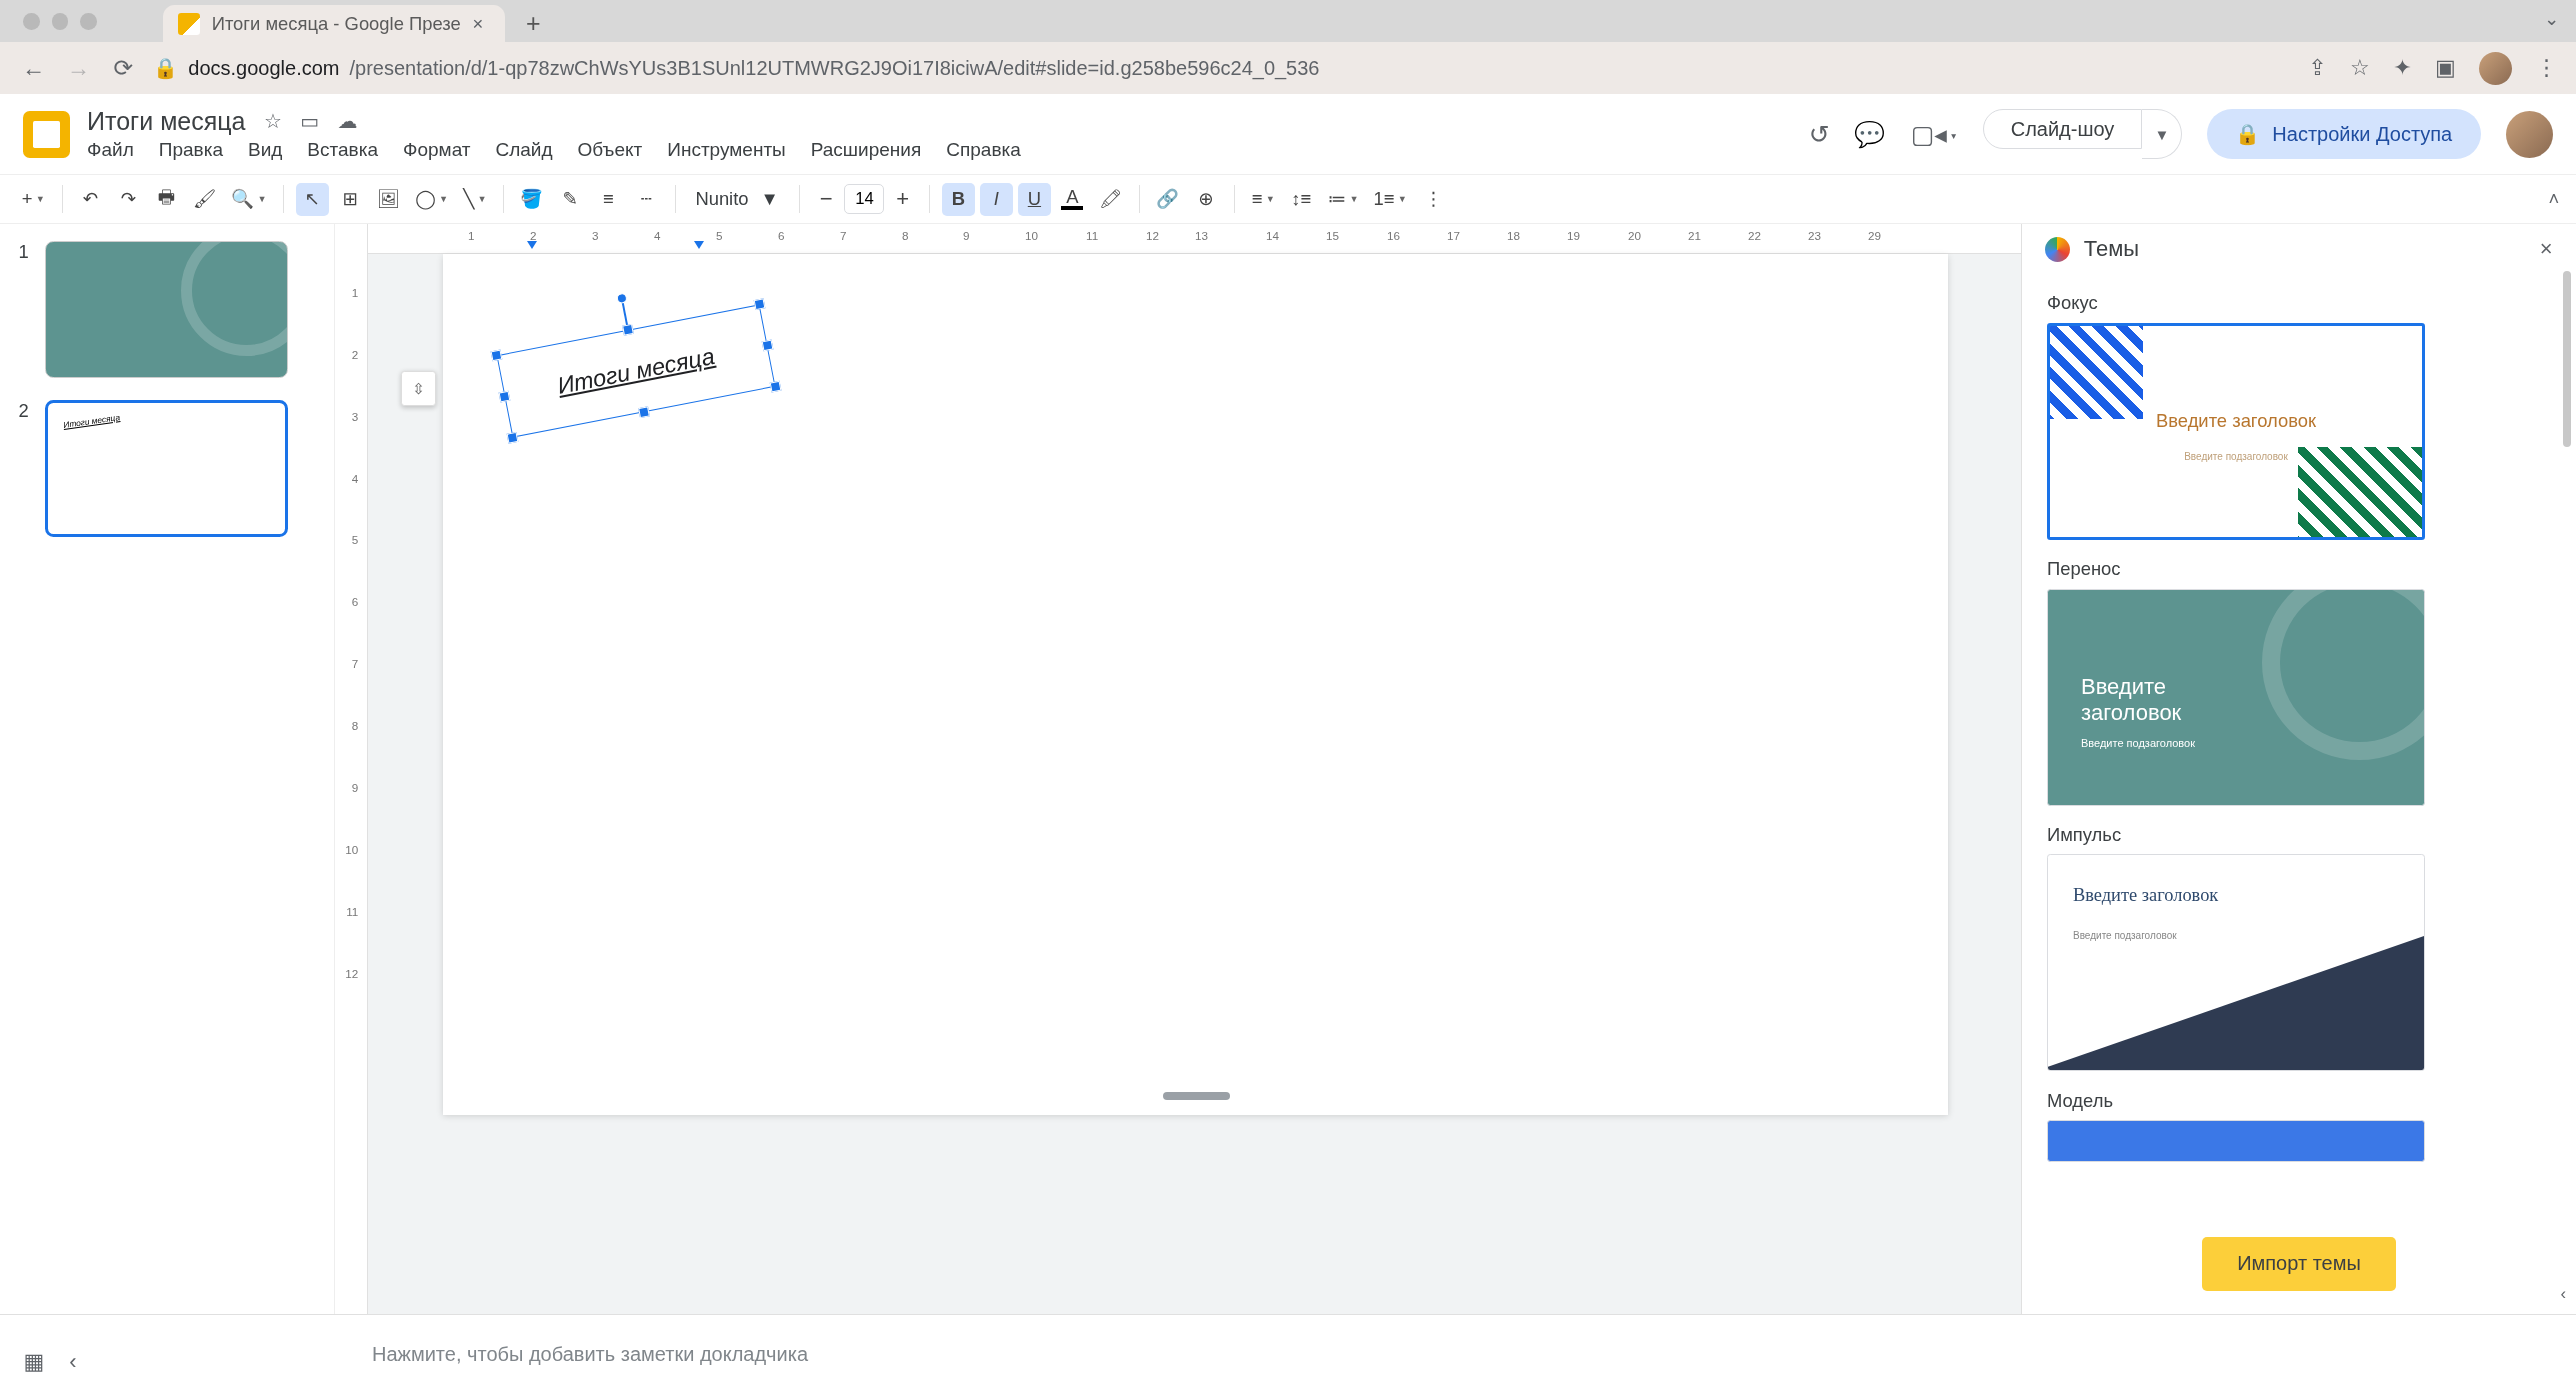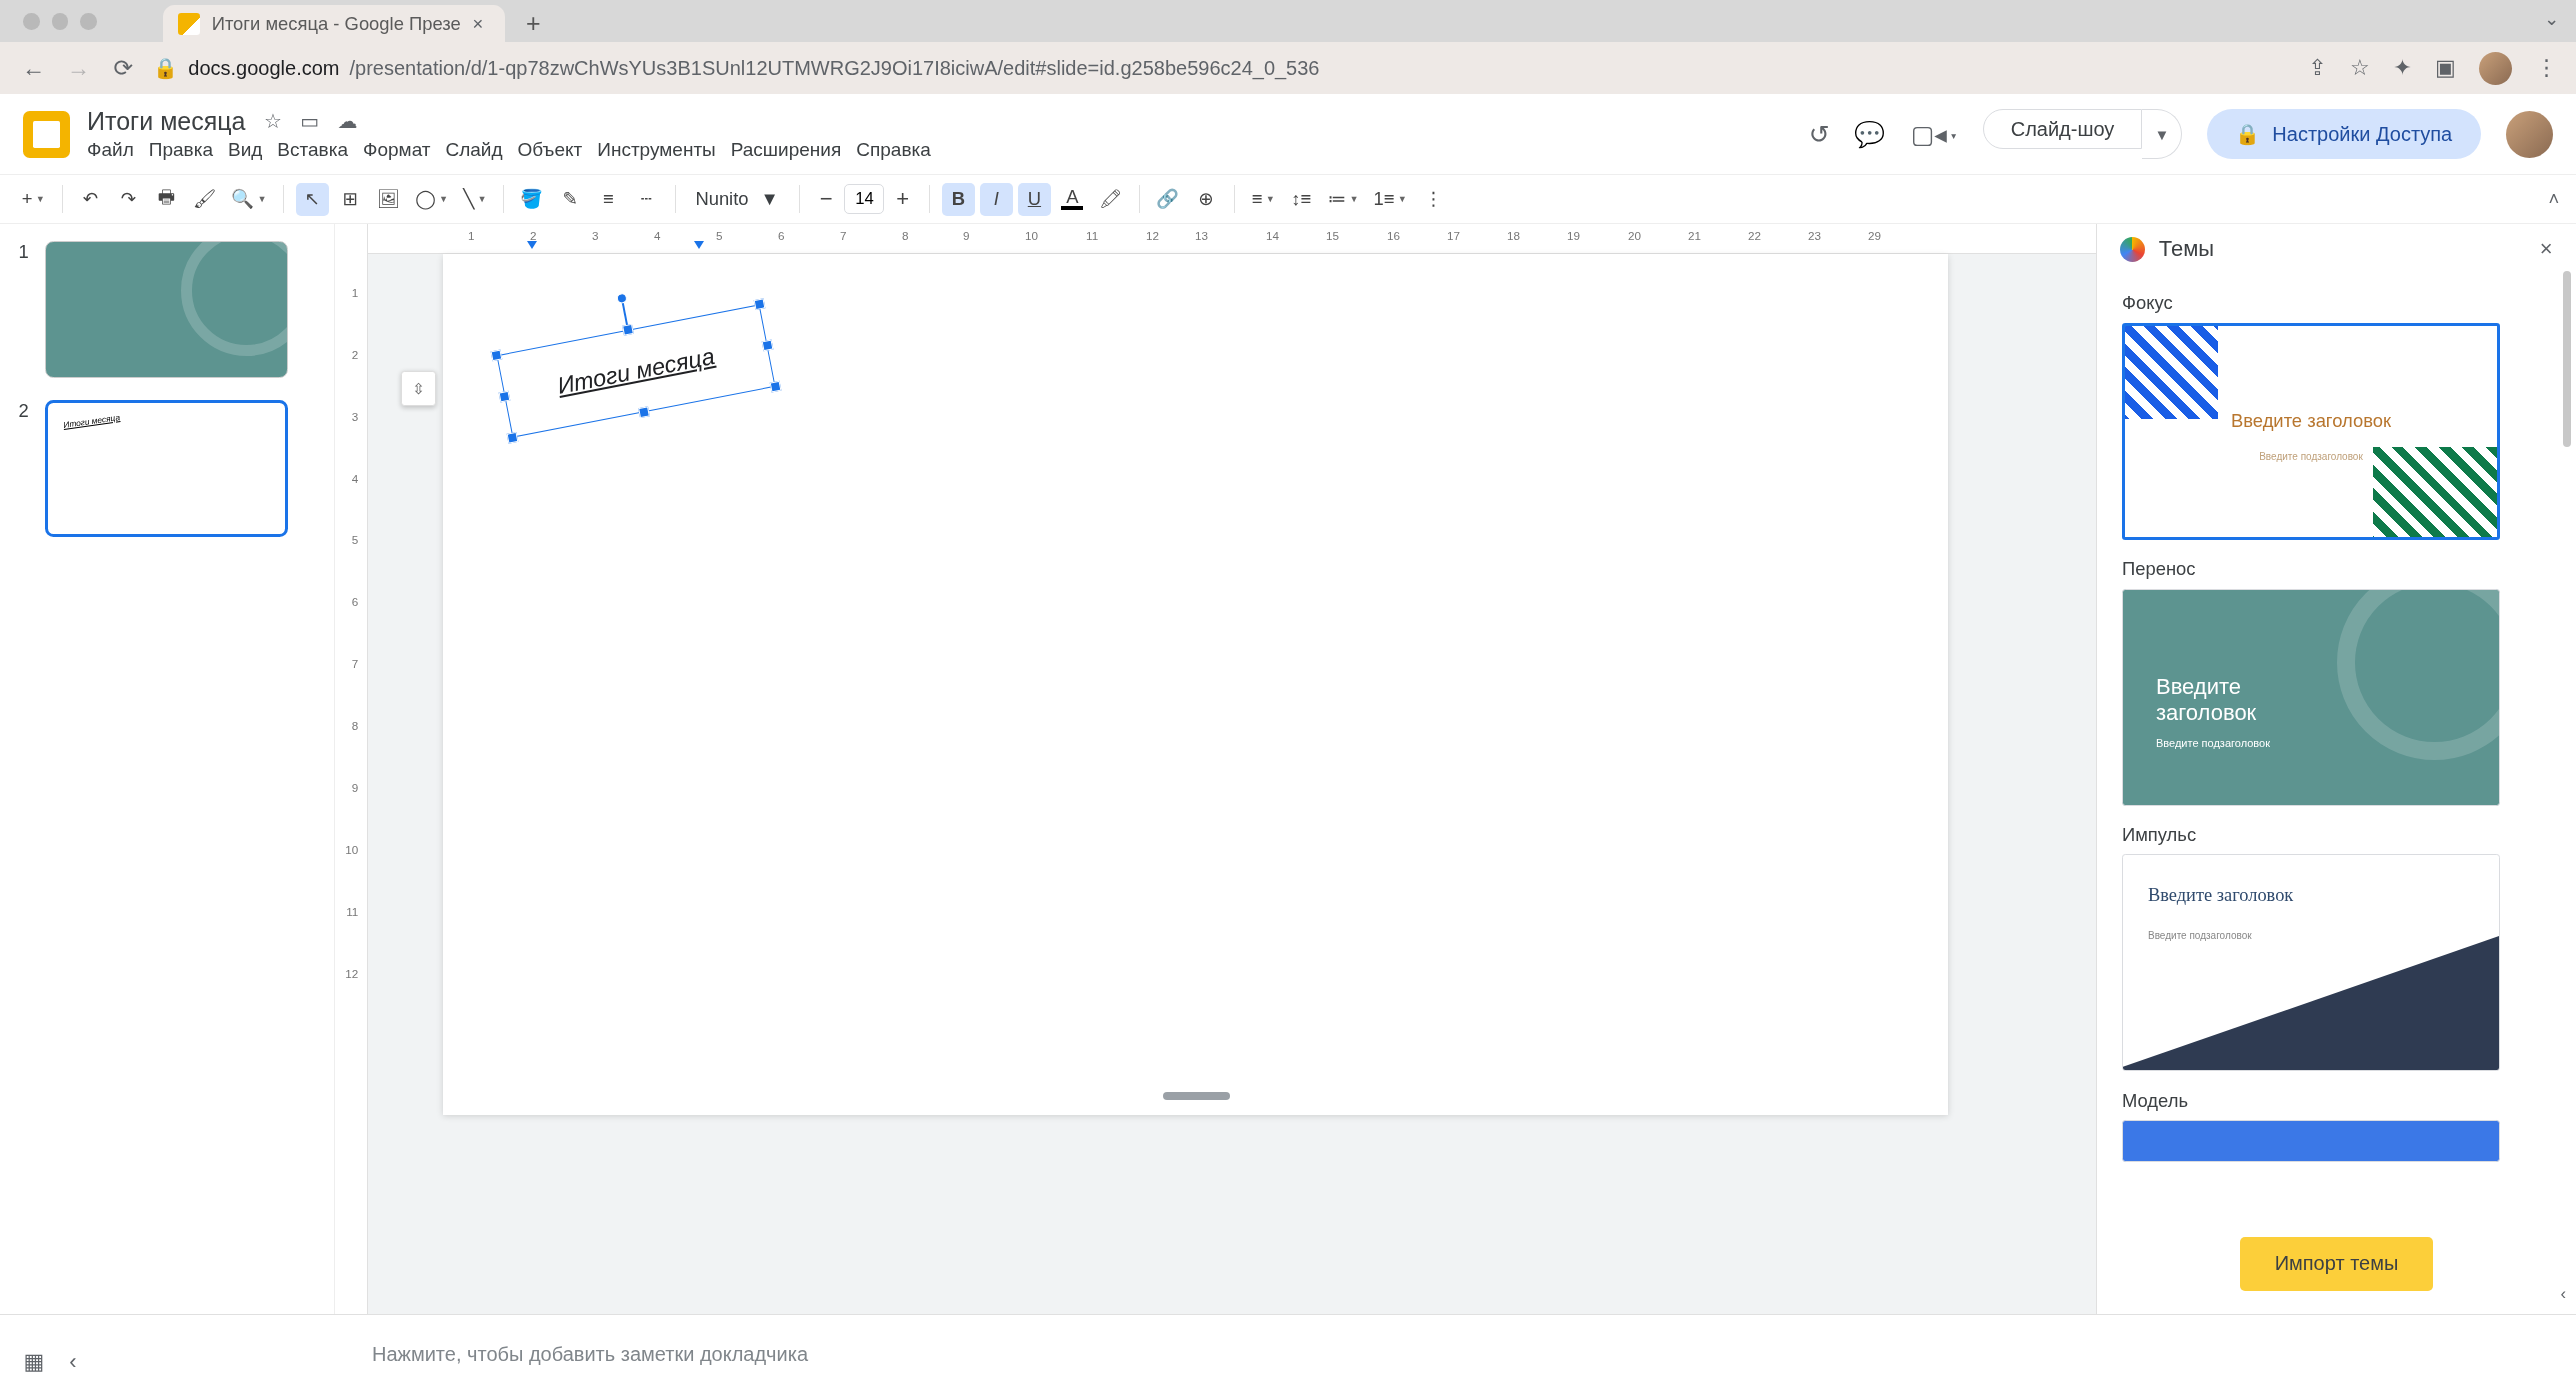--- a/index.html
+++ b/index.html
@@ -25,21 +25,21 @@
   .dots-v{line-height:6.7px;letter-spacing:0;}
 
   
   .app { flex:1; background:#fff; display:flex; flex-direction:column;}
   .title-bar{ height:80px; display:flex; align-items:center; padding:0 23.4px; gap:16.7px;}
   .app-icon{ width:47px; height:47px; background:#f4b400; border-radius:6.7px; position:relative; flex-shrink:0;}
   .app-icon::after{content:"";position:absolute;inset:10px;background:#fff; border-radius:1.7px;}
   .title-col{ display:flex; flex-direction:column; gap:3.3px;}
   .doc-title{ font-size:25px; color:#3c4043; display:flex; align-items:center; gap:18.4px;}
   .doc-title .icn{color:#5f6368; font-size:20px;}
-  .menu-bar{ display:flex; gap:15px; font-size:19px; color:#3c4043;}
+  .menu-bar{ display:flex; gap:25px; font-size:19px; color:#3c4043;}
   .title-right{ margin-left:auto; display:flex; align-items:center; gap:25px;}
   .title-btn{ color:#5f6368; font-size:25px;}
   .slideshow-wrap{display:flex;}
   .slideshow-btn{ height:40px; border:0.8px solid #dadce0; border-radius:25px 0 0 25px; padding:0 27px; display:flex; align-items:center; font-size:20px; color:#3c4043;}
   .slideshow-drop{ height:50px; border:0.8px solid #dadce0; border-left:0; border-radius:0 25px 25px 0; width:40px; display:flex;align-items:center;justify-content:center; color:#5f6368;font-size:15px;}
   .share-btn{ height:50px; border-radius:25px; background:#d3e3fd; padding:0 28.4px; display:flex; align-items:center; gap:11.7px; font-size:20px; color:#1f4da0;}
   .avatar-big{ width:47px; height:47px; border-radius:50%; background:linear-gradient(135deg,#c9a07a,#8a6a52);}
 
   
   .tool-bar{ height:50px; border-top:0.8px solid #eee; border-bottom:0.8px solid #eee; display:flex; align-items:center; padding:0 16.7px; gap:5px;}
@@ -83,21 +83,21 @@
   .rot-handle{position:absolute;top:-38px;left:50%;width:10px;height:10px;border-radius:50%;background:#1a73e8;border:1.7px solid #fff;margin-left:-5px;}
   .rot-line{position:absolute;top:-32px;left:50%;width:1.7px;height:27px;background:#1a73e8;margin-left:-0.8px;}
   .drag-tab{position:absolute;left:-42px;top:117px;width:35px;height:35px;background:#fff;border:0.8px solid #ddd;border-radius:3.3px;box-shadow:0 1.7px 5px rgba(0,0,0,.2);display:flex;align-items:center;justify-content:center;font-size:15px;color:#666;}
   .bot-handle{position:absolute;left:50%;bottom:15px;width:67px;height:8.4px;border-radius:4.2px;background:#9aa0a6;margin-left:-33px;}
 
   
   .speaker{ height:79px; background:#fff; border-top:0.8px solid #e0e0e0; padding:23.4px 37px; font-size:20px; color:#80868b; display:flex;align-items:center;}
   .speaker-left{position:absolute;left:23.4px;bottom:18.4px;display:flex;gap:25px;color:#5f6368;font-size:22px;}
 
   
-  .theme-panel{ width:480px; border-left:0.8px solid #e0e0e0; display:flex; flex-direction:column; background:#fff;}
+  .theme-panel{ width:555px; border-left:0.8px solid #e0e0e0; display:flex; flex-direction:column; background:#fff;}
   .theme-hdr{ height:50px; display:flex; align-items:center; padding:0 23.4px; gap:13.4px; font-size:22px; font-weight:500; color:#3c4043;}
   .palette-icon{ width:25px;height:25px;border-radius:50%;background:conic-gradient(#f4b400,#ea4335,#4285f4,#34a853);}
   .theme-hdr .close{margin-left:auto;color:#5f6368;font-size:22px;}
   .theme-list{ flex:1; overflow:auto; padding:8.4px 25px 16.7px 25px; display:flex; flex-direction:column; gap:8.4px;}
   .theme-name{ font-size:18.4px; color:#3c4043; margin-top:10px;}
   .theme-card{ width:378px; height:217px; border:0.8px solid #dadce0; border-radius:3.3px; background:#fff; position:relative; overflow:hidden;}
   .theme-card.sel{ border:3.3px solid #1a73e8;}
   .tc-focus::before{content:"";position:absolute;top:-6.7px;left:-6.7px;width:100px;height:100px;background:repeating-linear-gradient(45deg,#1a5ee6 0 8.4px,transparent 8.4px 16.7px);}
   .tc-focus::after{content:"";position:absolute;bottom:-10px;right:-10px;width:134px;height:100px;background:repeating-linear-gradient(45deg,#0e7a4a 0 8.4px,transparent 8.4px 16.7px);}
   .tc-focus .t1{position:absolute;top:84px;left:0;right:0;text-align:center;color:#b8762e;font-size:18.4px;}

